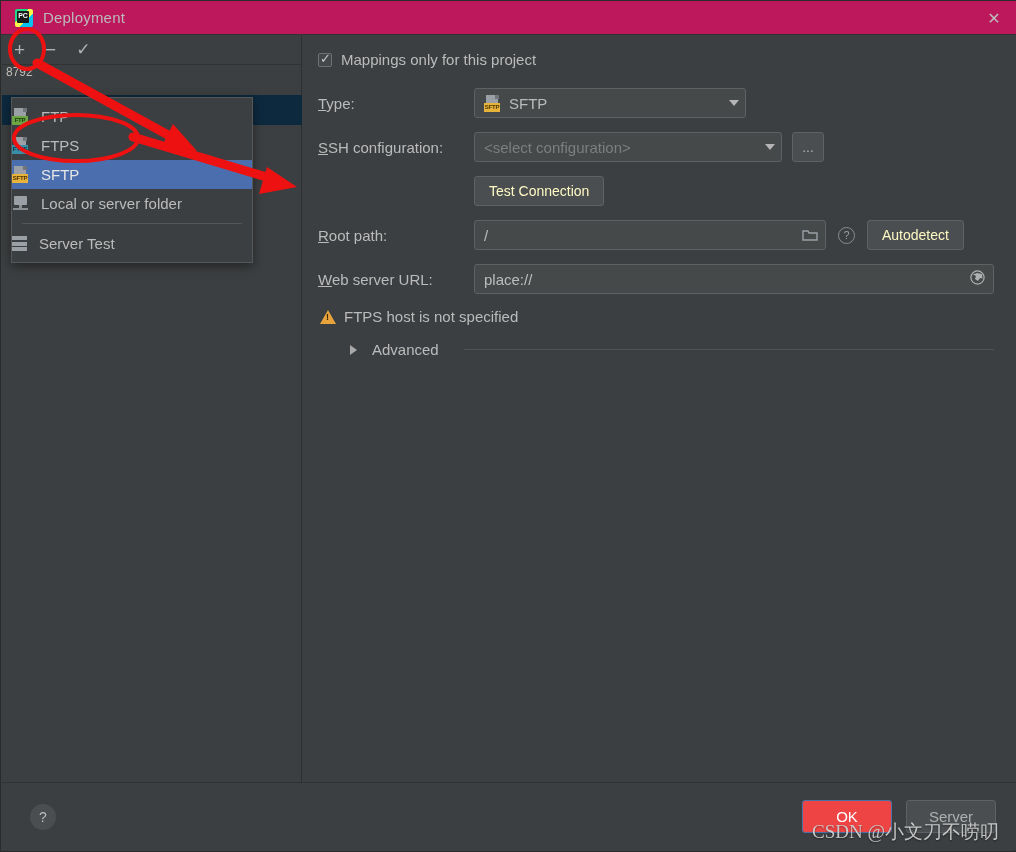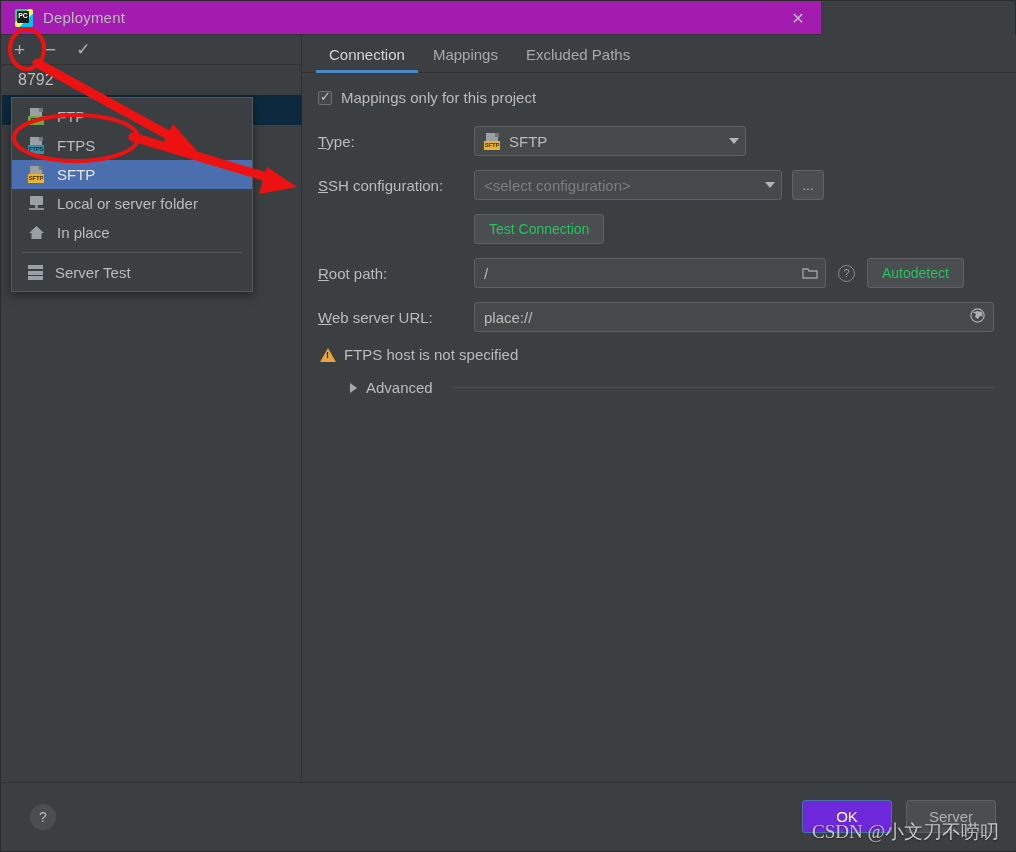--- a/index.html
+++ b/index.html
@@ -13,22 +13,22 @@
   #root {
     position: relative;
     width: 1016px; height: 852px;
     background: #3c3f41;
     border: 1px solid #2b2b2b;
   }
 
   
   .titlebar {
     position: absolute; left: 0; top: 0;
-    width: 820px; height: 34px;
-    background: #a21caf;
+    width: 1016px; height: 34px;
+    background: #be185d;
     display: flex; align-items: center;
     border-bottom: 1px solid #323232;
   }
   .pc-logo {
     width: 18px; height: 18px; margin-left: 14px; margin-right: 10px;
     border-radius: 2px; position: relative; overflow: hidden;
     background: linear-gradient(135deg,#21d789 0%, #21d789 38%, #fcf84a 38%, #fcf84a 62%, #07c3f2 62%);
     flex: none;
   }
   .pc-logo .inner {
@@ -65,38 +65,38 @@
     cursor: pointer; user-select: none;
   }
   .tb-icon.minus { font-size: 19px; }
   .tb-icon.check { font-size: 17px; }
 
   
   .server-list {
     position: absolute; left: 0; top: 30px; width: 300px;
   }
   .server-row {
-    height: 30px; display: flex; align-items: center;
-    padding-left: 16px; color: #c0bdb8; font-size: 16px;
+    height: 30px; display: flex; align-items: flex-start;
+    padding-left: 4px; color: #c0bdb8; font-size: 12px;
   }
   .server-row.selected { background: #0d293e; }
 
   
   .popup {
     position: absolute; left: 9px; top: 62px;
     width: 242px;
     background: #3c3f41;
     border: 1px solid #555759;
     box-shadow: 0 3px 10px rgba(0,0,0,.45);
     padding: 4px 0 4px 0;
     z-index: 40;
   }
   .popup-item {
     height: 29px; display: flex; align-items: center;
-    padding-left: 16px; gap: 12px;
+    padding-left: 0; gap: 12px;
     color: #bbbbbb; font-size: 15px; cursor: pointer;
     white-space: nowrap; overflow: hidden;
   }
   .popup-item.selected { background: #4b6eaf; color: #e6e6e6; }
   .popup-sep {
     height: 1px; background: #555759; margin: 5px 10px 5px 10px;
   }
 
   
   .ftype {
@@ -217,21 +217,21 @@
     border: 1px solid #5e6264; border-radius: 3px;
     display: flex; align-items: center;
     padding: 0 7px 0 9px; color: #bbbbbb; font-size: 15px;
   }
   .txtfield .val { color: #bdbdbd; }
 
   .btn {
     height: 30px; background: #4a4e50;
     border: 1px solid #5e6264; border-radius: 3px;
     display: flex; align-items: center; justify-content: center;
-    color: #22c55e; font-size: 14px; padding: 0 14px; cursor: pointer;
+    color: #fef9c3; font-size: 14px; padding: 0 14px; cursor: pointer;
   }
   .btn.small { padding: 0 8px; min-width: 32px; color:#b0b0b0; }
 
   .help-circle {
     width: 17px; height: 17px; border-radius: 50%;
     border: 1px solid #8a8d8f; color: #9a9d9e;
     font-size: 11px; line-height: 15px; text-align: center;
     flex: none; cursor: pointer;
   }
 
@@ -240,21 +240,21 @@
     width: 0; height: 0; position: relative;
     border-left: 8px solid transparent; border-right: 8px solid transparent;
     border-bottom: 14px solid #e8a33d; flex: none;
   }
   .warn-tri::after {
     content: "!"; position: absolute; left: -2px; top: 2px;
     font-size: 9px; color: #3c2a05; font-weight: bold;
   }
   .warn-text { color: #bbbbbb; font-size: 15px; }
 
-  .adv-row { display: flex; align-items: center; gap: 9px; margin-top: 12px; cursor: pointer; padding-left: 32px; }
+  .adv-row { display: flex; align-items: center; gap: 15px; margin-top: 12px; cursor: pointer; padding-left: 32px; }
   .adv-tri {
     width: 0; height: 0;
     border-top: 5px solid transparent; border-bottom: 5px solid transparent;
     border-left: 7px solid #a9a9a9; flex: none;
   }
   .adv-label { color: #bbbbbb; font-size: 15px; }
   .adv-line { flex: 1; height: 1px; background: #4f5355; margin-left: 10px; }
 
   
   .bottom-bar {
@@ -273,21 +273,21 @@
   .dlg-buttons {
     margin-left: auto; margin-right: 20px;
     display: flex; gap: 14px;
   }
   .dlg-btn {
     min-width: 90px; height: 33px;
     display: flex; align-items: center; justify-content: center;
     font-size: 15px; border-radius: 3px; cursor: pointer;
   }
   .dlg-btn.ok {
-    background: #6d28d9; color: #ffffff;
+    background: #ef4444; color: #ffffff;
     border: 1px solid #4a71a8;
   }
   .dlg-btn.cancel {
     background: #4a4e50; color: #b0b0b0;
     border: 1px solid #5e6264;
   }
 
   .watermark {
     position: absolute; right: 16px; bottom: 6px;
     color: #cfcfcf; font-size: 19px; opacity: .93;
@@ -363,50 +363,37 @@
 
       <div class="popup-item">
         <span class="icon-netfolder">
           <span class="scr"></span>
             <span class="stand"></span>
             <span class="base"></span>
         </span>
         <span>Local or server folder</span>
       </div>
 
-      <div class="popup-item">
-        <span class="icon-home">
-          <svg width="17" height="17" viewBox="0 0 17 17">
-            <path d="M8.5 2 L16 9 L13.5 9 L13.5 15 L3.5 15 L3.5 9 L1 9 Z" fill="#9aa0a6"></path>
-          </svg>
-        </span>
-        <span>In place</span>
-      </div>
 
       <div class="popup-sep"></div>
 
       <div class="popup-item">
         <span class="icon-server">
           <i></i>
             <i></i>
             <i></i>
         </span>
         <span>Server Test</span>
       </div>
 
     </div>
   </div>
 
   <div class="right-panel">
 
-    <div class="tabs">
-      <div class="tab active">Connection</div>
-      <div class="tab">Mappings</div>
-      <div class="tab">Excluded Paths</div>
-    </div>
 
     <div class="form">
 
       <div class="chk-row">
         <span class="chkbox"></span>
         <span class="chk-label">Mappings only for this project</span>
       </div>
 
       <div class="row">
         <div class="lbl"><u>T</u>ype:</div>

